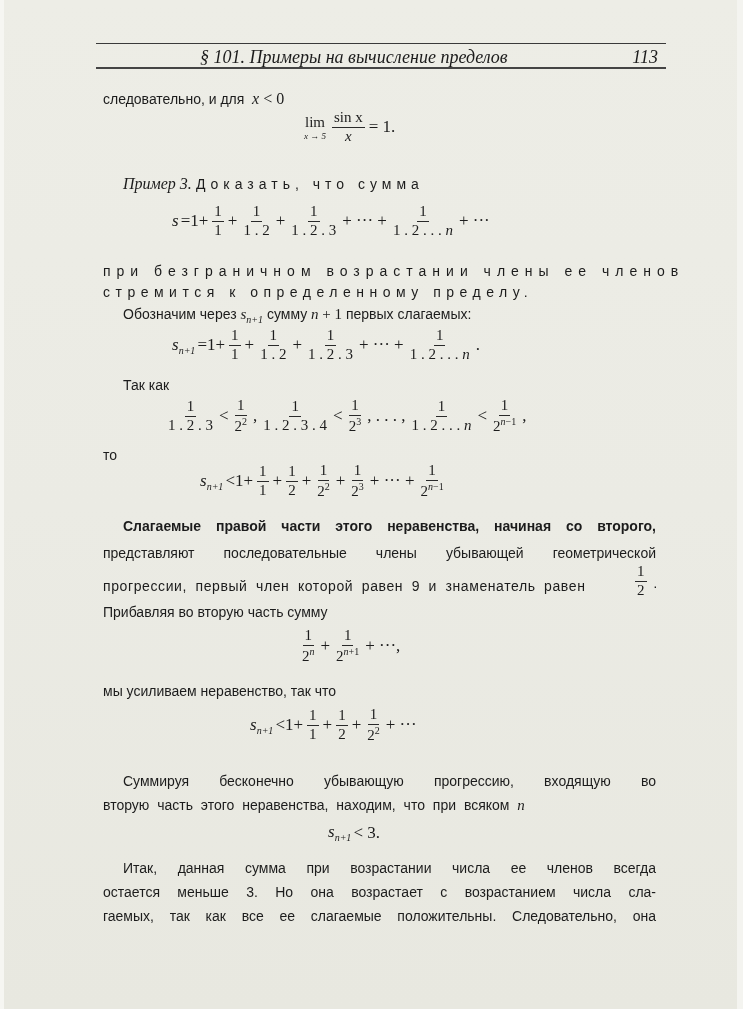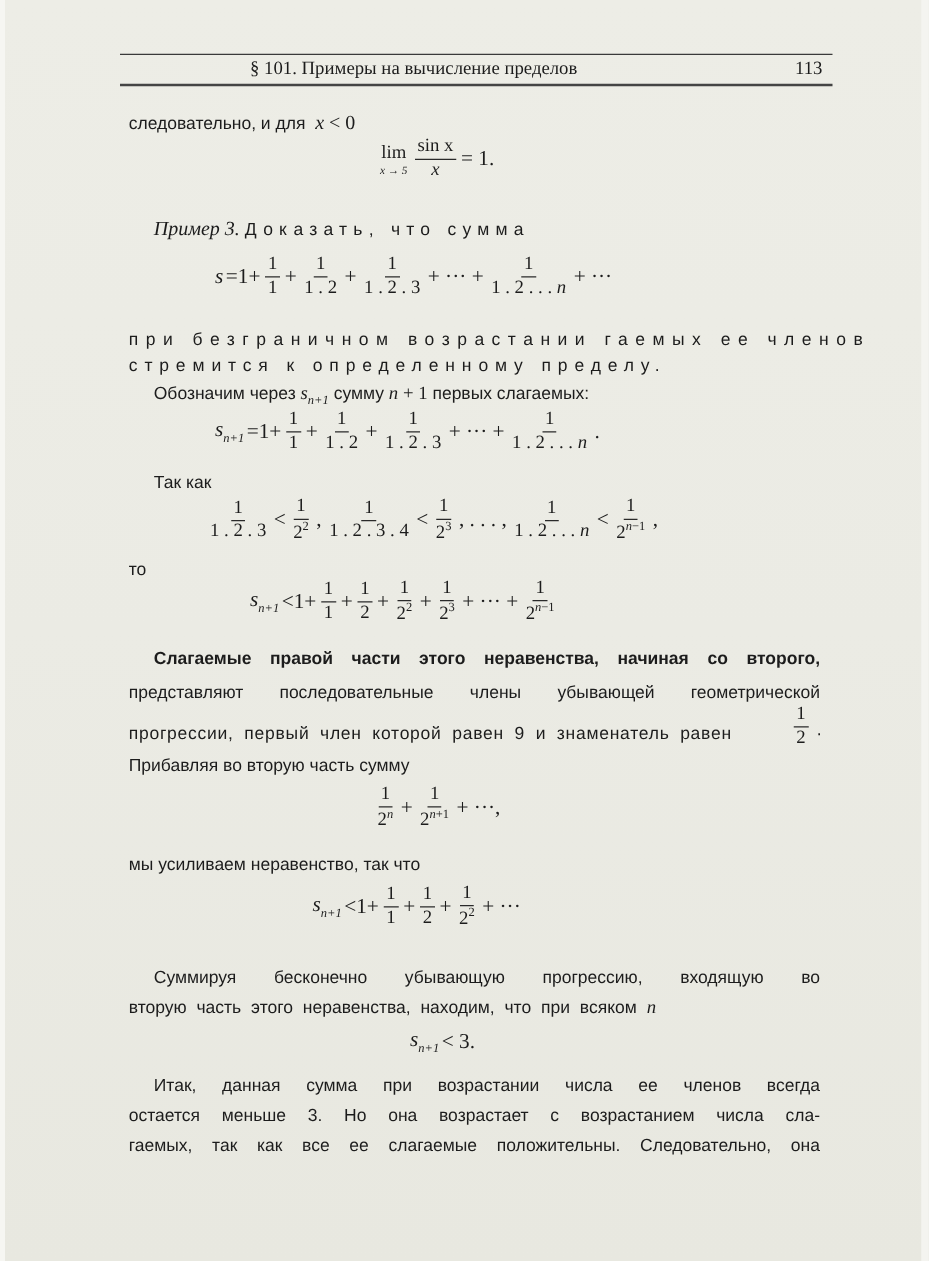--- a/index.html
+++ b/index.html
@@ -14,21 +14,21 @@
     position:absolute; left:0; top:0; width:743px; height:1009px;
     background:linear-gradient(180deg,#edede6 0%,#ebebe4 50%,#e8e8e0 100%);
   }
   .edge-left { position:absolute; left:0; top:0; width:4px; height:1009px; background:#f6f6f2; }
   .edge-right { position:absolute; right:0; top:0; width:6px; height:1009px; background:#f4f4f0; }
   .rule { position:absolute; left:96px; width:570px; border-top:1.3px solid #3a3a3a; }
   .rule.top { top:43px; }
   .rule.bot { top:67px; border-top:2px solid #444; }
   .running-head {
     position:absolute; top:47px; left:96px; width:570px; height:18px;
-    font-size:15px;
+    font-style:italic; font-size:18px;
   }
   .running-title { position:absolute; left:104px; top:0; }
   .page-num { position:absolute; right:8px; top:0; }
 
   .ln { position:absolute; font-size:15px; white-space:nowrap; }
   .sans { font-family:"Liberation Sans","DejaVu Sans",sans-serif; font-size:14px; }
   .spaced { letter-spacing:6px; font-family:"Liberation Sans","DejaVu Sans",sans-serif; font-size:14px; }
   .just { text-align:justify; text-align-last:justify; width:553px; }
   i { font-style:italic; }
   .formula { position:absolute; font-size:17px; white-space:nowrap; display:flex; align-items:center; }
@@ -94,21 +94,21 @@
         <span class="den">1 . 2 . 3</span>
       </span>
       <span class="op">+ ··· +</span>
     <span class="frac">
         <span class="num">1</span>
         <span class="den">1 . 2 . . . <i>n</i></span>
       </span>
       <span class="op">+ ···</span>
   </div>
 
-  <div class="ln spaced just" style="left:103px;top:263px;">при безграничном возрастании гаемых ее членов</div>
+  <div class="ln spaced just" style="left:103px;top:263px;">при безграничном возрастании члены ее членов</div>
   <div class="ln spaced" style="left:103px;top:284px;letter-spacing:5.5px;">стремится к определенному пределу.</div>
 
   <div class="ln sans" style="left:123px;top:306px;">
     <span>Обозначим через</span>
     <i style="font-family:'Liberation Serif',serif;font-size:15px;">s<sub>n+1</sub></i>
     <span>сумму</span>
     <i style="font-family:'Liberation Serif',serif;font-size:15px;">n</i><span style="font-family:'Liberation Serif',serif;font-size:15px;"> + 1</span>
     <span>первых слагаемых:</span>
   </div>
 

